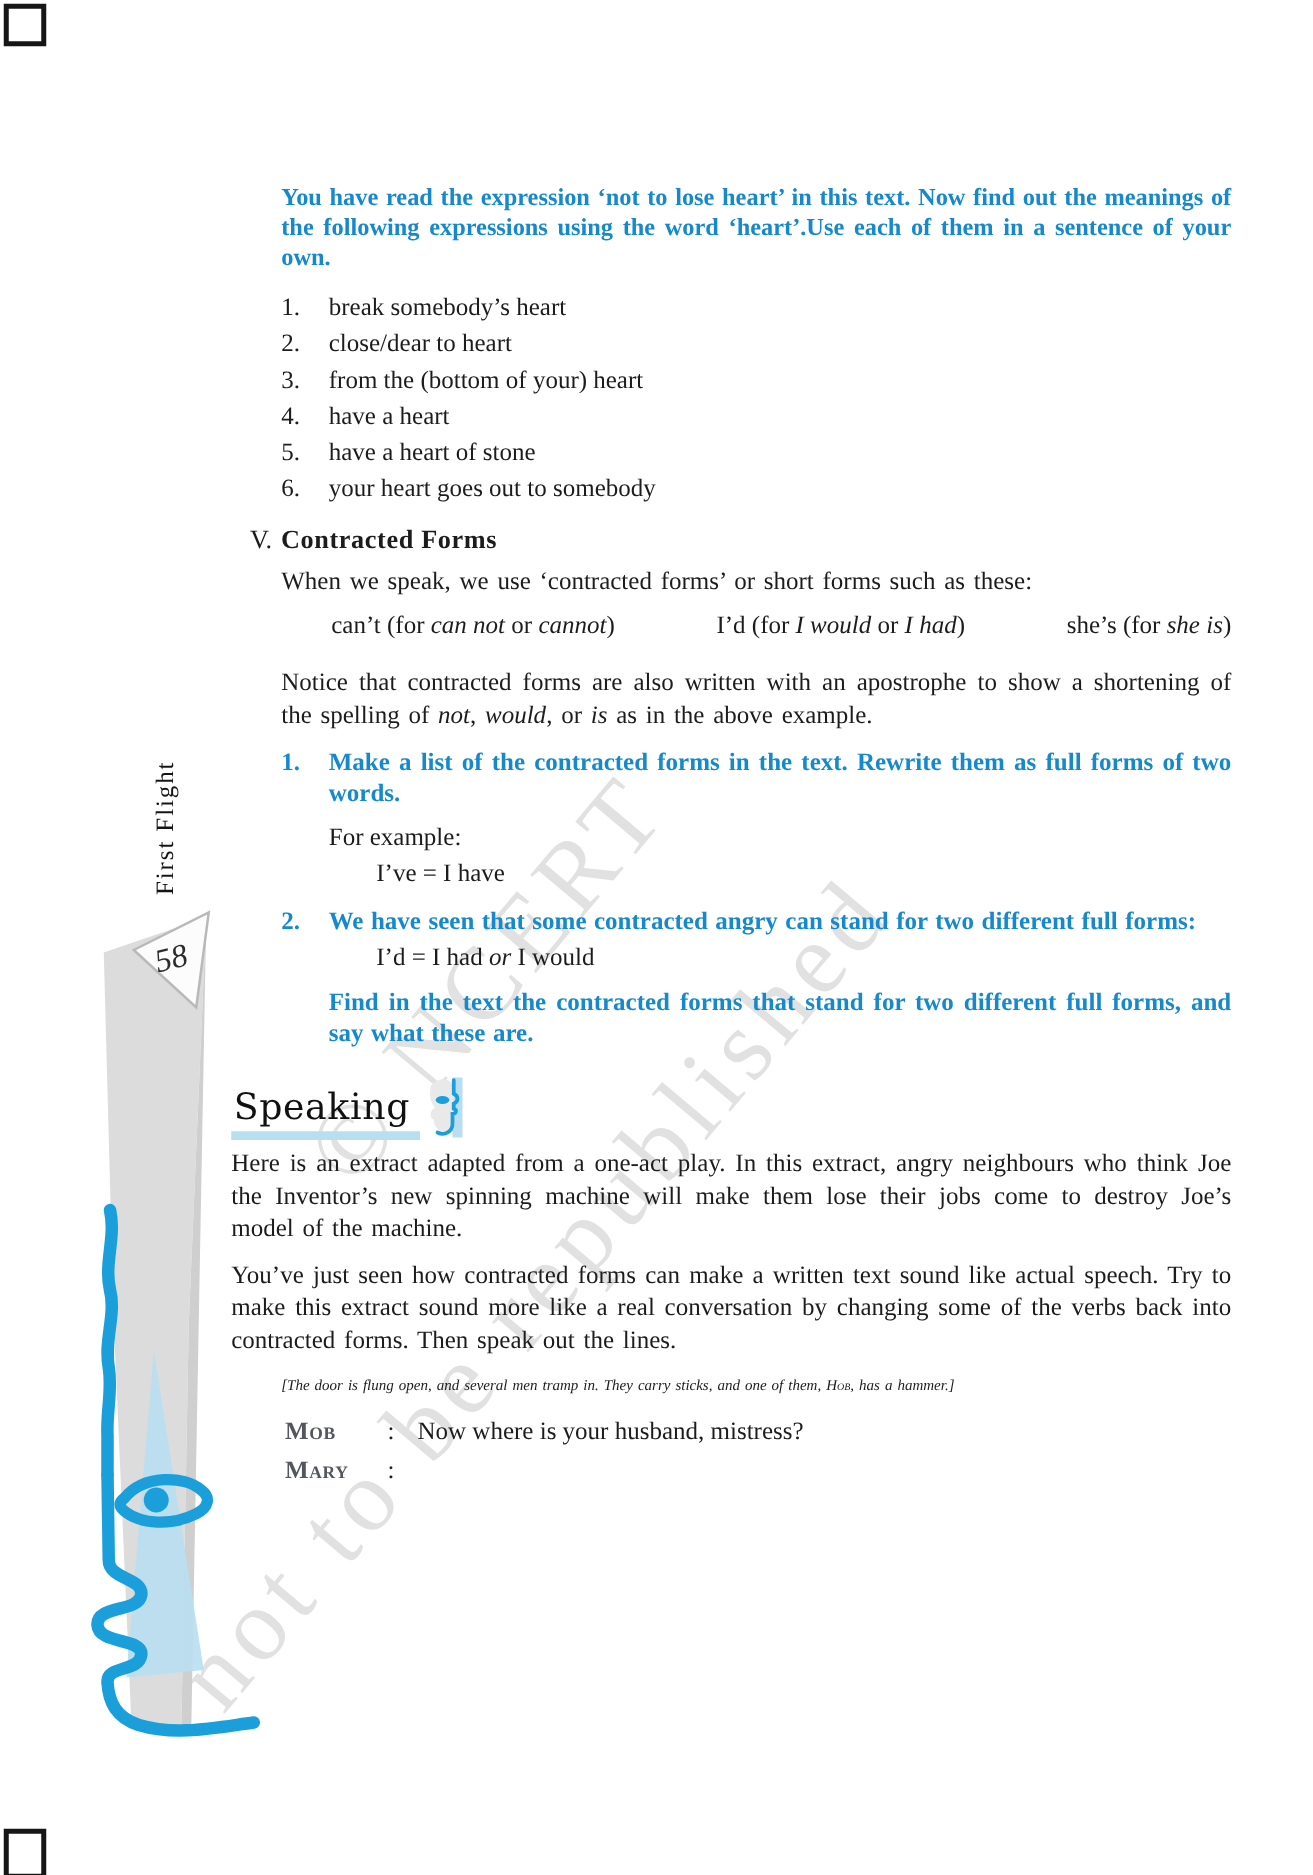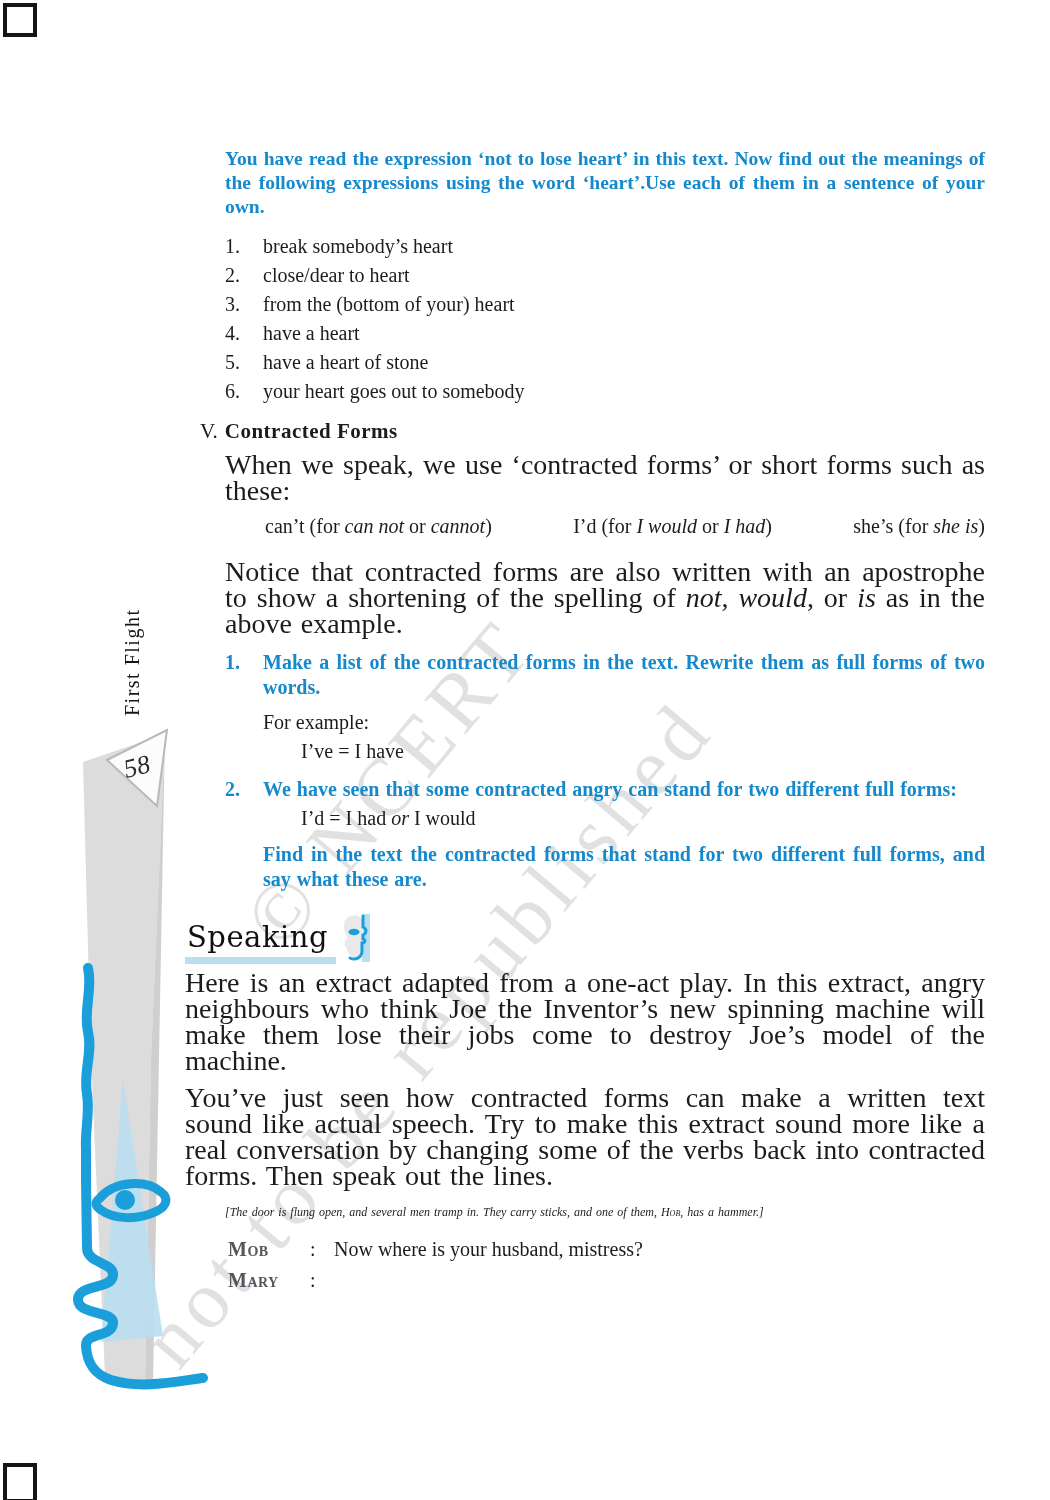--- a/index.html
+++ b/index.html
@@ -34,21 +34,21 @@
   .ptip{fill:#fcfcfc;stroke:#b9b9b9;stroke-width:2;}
   .ltri{fill:var(--art-light-blue);opacity:.9;}
   .sq{stroke:var(--art-blue);fill:none;stroke-width:10;stroke-linecap:round;stroke-linejoin:round;}
   .sq9{stroke-width:9;}
   .pup{fill:var(--art-blue);}
 
   
   .main{position:absolute;left:185px;top:147px;width:800px;z-index:3;}
   .col{padding-left:40px;}
   p{margin:0;}
-  .body{font-size:28px;line-height:26px;text-align:justify;word-spacing:2px;}
+  .body{font-size:20px;line-height:26px;text-align:justify;word-spacing:2px;}
   .intro{color:var(--accent-blue);font-weight:bold;font-size:19.5px;line-height:24px;
       text-align:justify;word-spacing:1px;}
   .hlist{margin-top:13px;font-size:20px;}
   .hrow{display:flex;line-height:29px;}
   .hrow .n{width:38px;flex:none;}
   .sec-head{margin:13px 0 0 -25px;font-size:21px;}
   .sec-head .num{margin-right:7px;}
   .sec-head .ttl{font-weight:bold;letter-spacing:.5px;}
   .mt8{margin-top:8px;}
   .exline{display:flex;justify-content:space-between;margin:9px 0 0 40px;font-size:20px;line-height:27px;}

